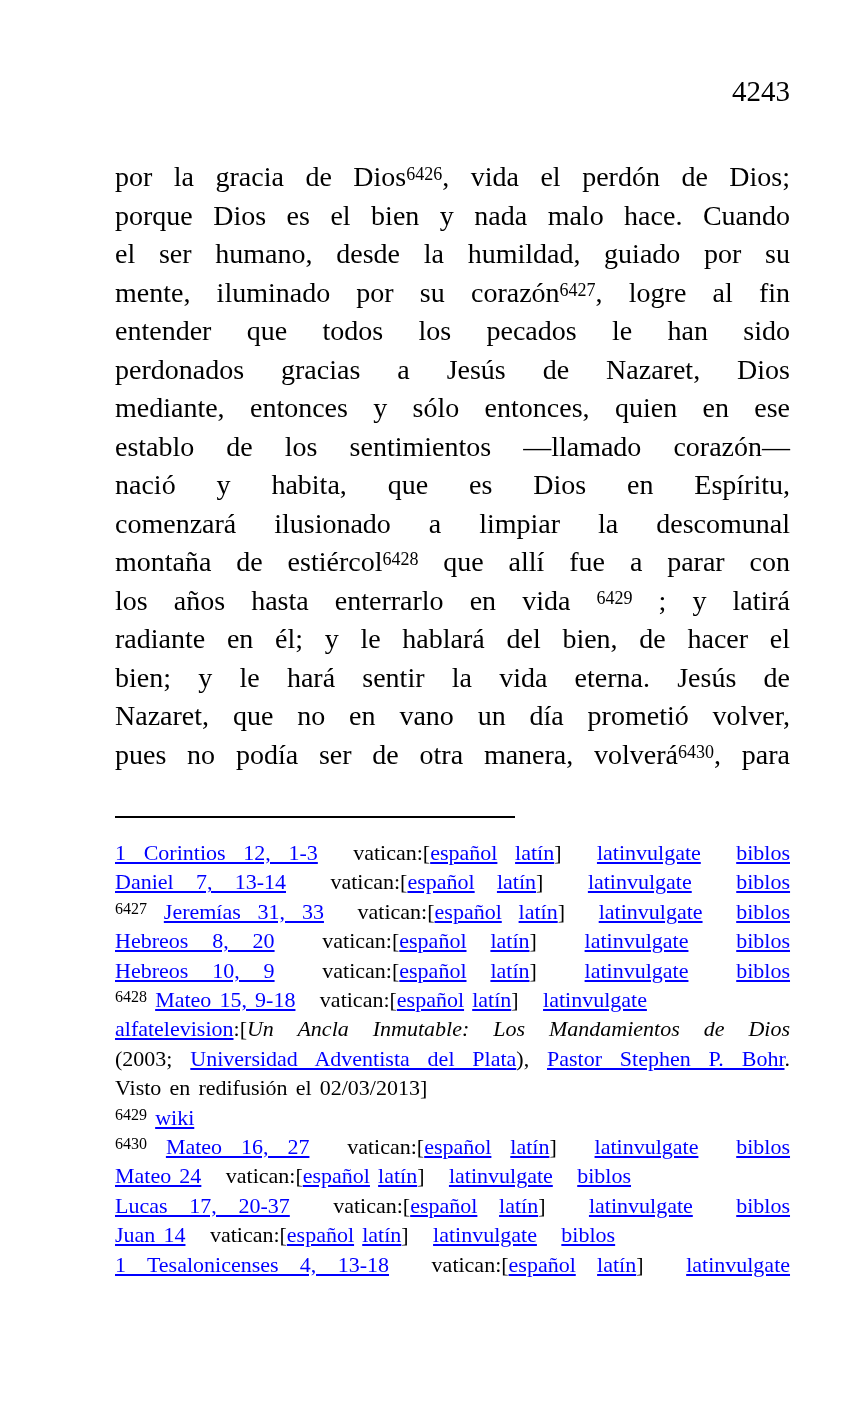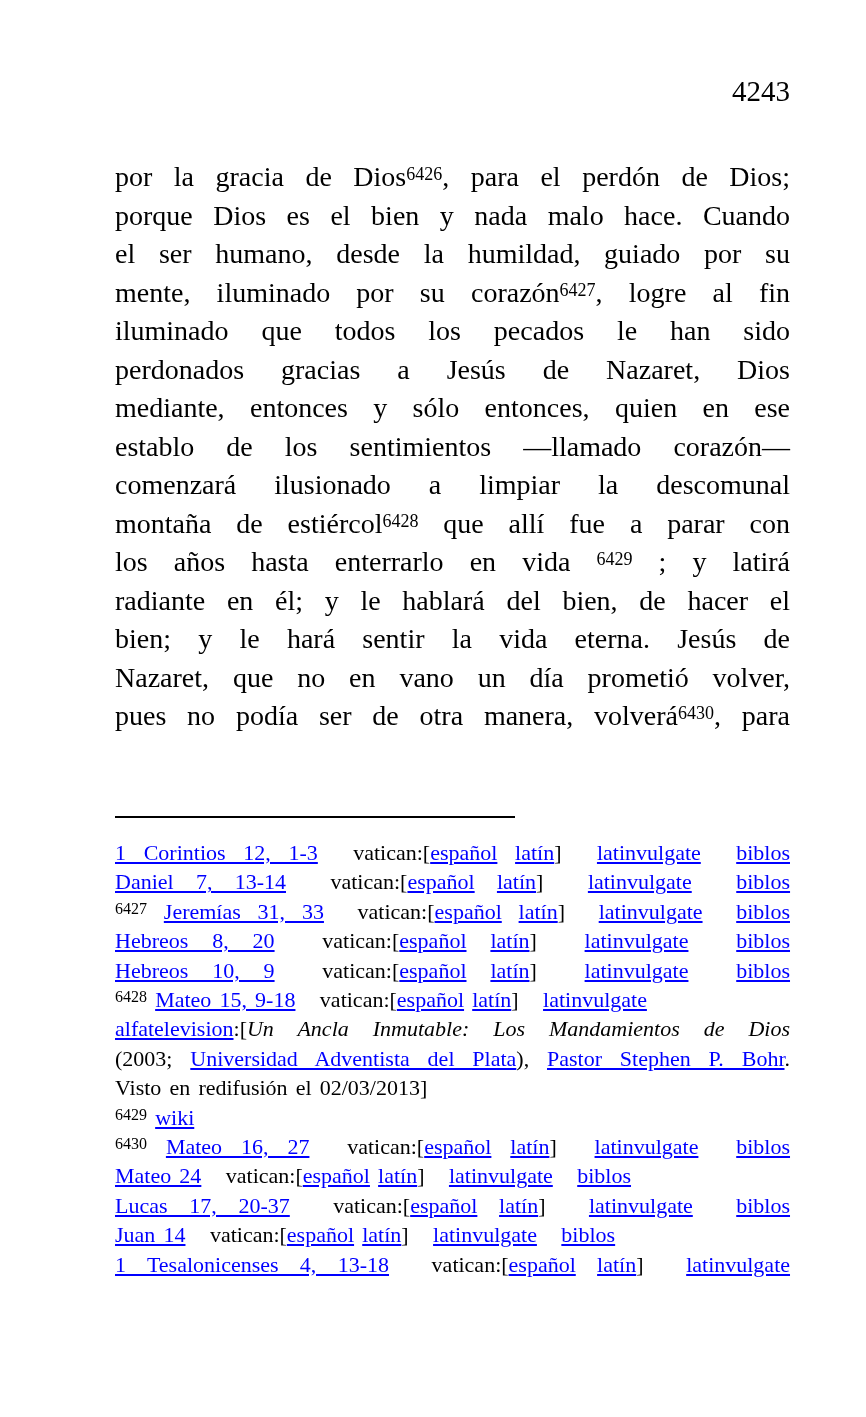--- a/index.html
+++ b/index.html
@@ -41,28 +41,29 @@
   .fn-num { font-size:16px; vertical-align:5px; }
   a.lnk { color:var(--link-color,#0000FF); text-decoration:underline; cursor:pointer; }
   .it { font-style:italic; }
 </style>
 </head>
 <body>
 
 <div class="page">
   <div class="pagenum">4243</div>
   <div class="body">
-      <div class="line"><span class="txt">por la gracia de Dios</span><sup class="body-sup">6426</sup><span class="txt">, para el perdón de Dios;</span></div>
+      <div class="line"><span class="txt">por la gracia de Dios</span><sup class="body-sup">6426</sup><span class="txt">, vida el perdón de Dios;</span></div>
       <div class="line"><span class="txt">porque Dios es el bien y nada malo hace. Cuando</span></div>
       <div class="line"><span class="txt">el ser humano, desde la humildad, guiado por su</span></div>
       <div class="line"><span class="txt">mente, iluminado por su corazón</span><sup class="body-sup">6427</sup><span class="txt">, logre al fin</span></div>
-      <div class="line"><span class="txt">iluminado que todos los pecados le han sido</span></div>
+      <div class="line"><span class="txt">entender que todos los pecados le han sido</span></div>
       <div class="line"><span class="txt">perdonados gracias a Jesús de Nazaret, Dios</span></div>
       <div class="line"><span class="txt">mediante, entonces y sólo entonces, quien en ese</span></div>
       <div class="line"><span class="txt">establo de los sentimientos —llamado corazón—</span></div>
+      <div class="line"><span class="txt">nació y habita, que es Dios en Espíritu,</span></div>
       <div class="line"><span class="txt">comenzará ilusionado a limpiar la descomunal</span></div>
       <div class="line"><span class="txt">montaña de estiércol</span><sup class="body-sup">6428</sup><span class="txt"> que allí fue a parar con</span></div>
       <div class="line"><span class="txt">los años hasta enterrarlo en vida </span><sup class="body-sup">6429</sup><span class="txt"> ; y latirá</span></div>
       <div class="line"><span class="txt">radiante en él; y le hablará del bien, de hacer el</span></div>
       <div class="line"><span class="txt">bien; y le hará sentir la vida eterna. Jesús de</span></div>
       <div class="line"><span class="txt">Nazaret, que no en vano un día prometió volver,</span></div>
       <div class="line"><span class="txt">pues no podía ser de otra manera, volverá</span><sup class="body-sup">6430</sup><span class="txt">, para</span></div>
     </div>
   <div class="sep"></div>
   <div class="footnotes">

